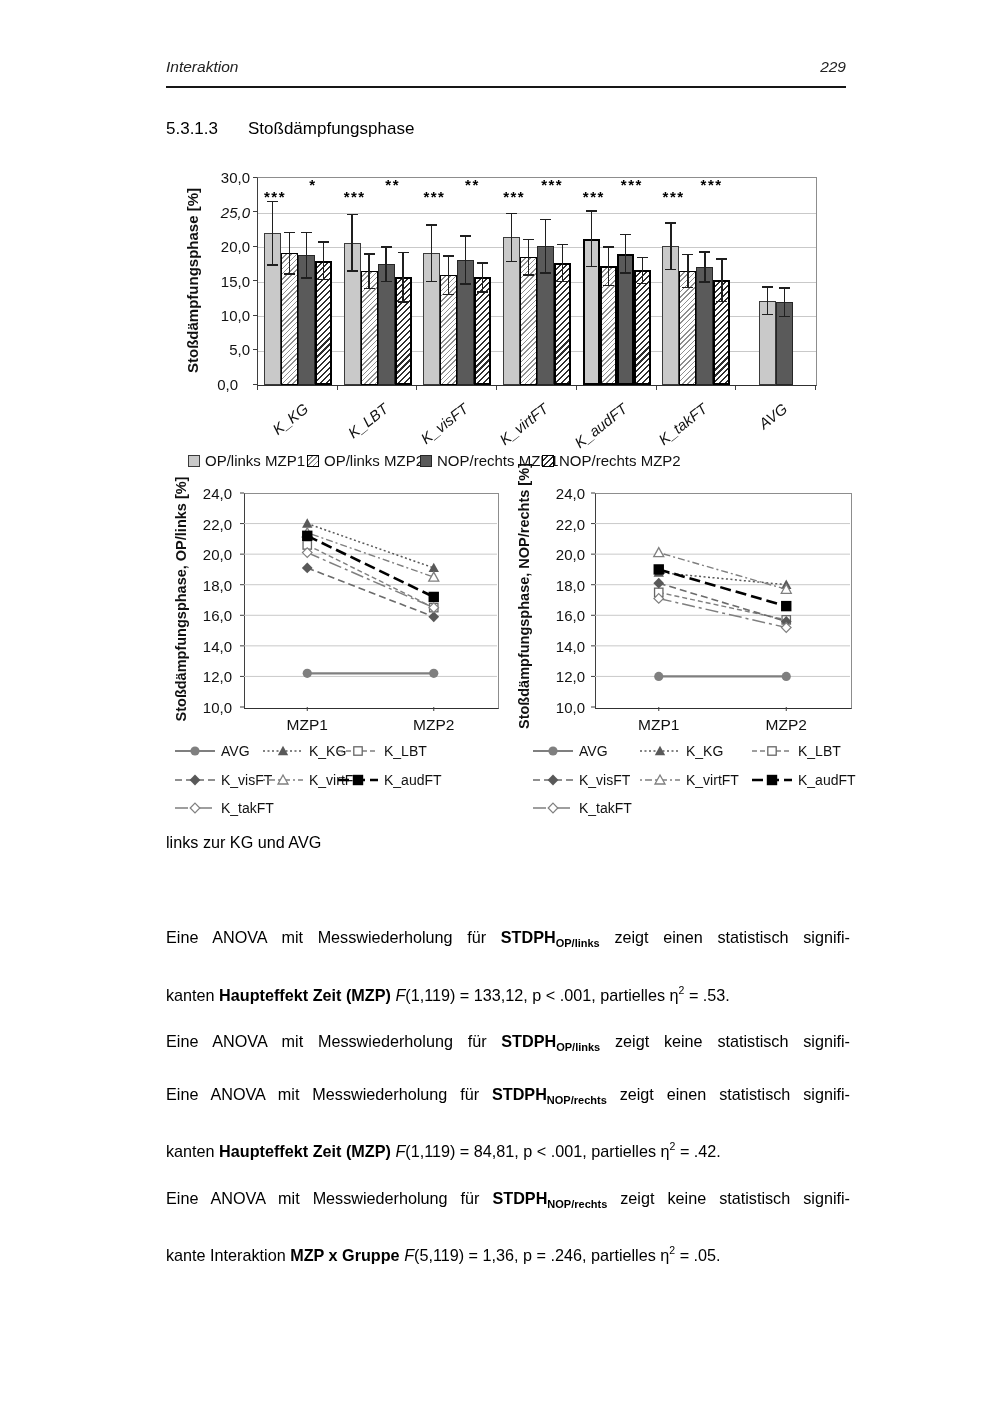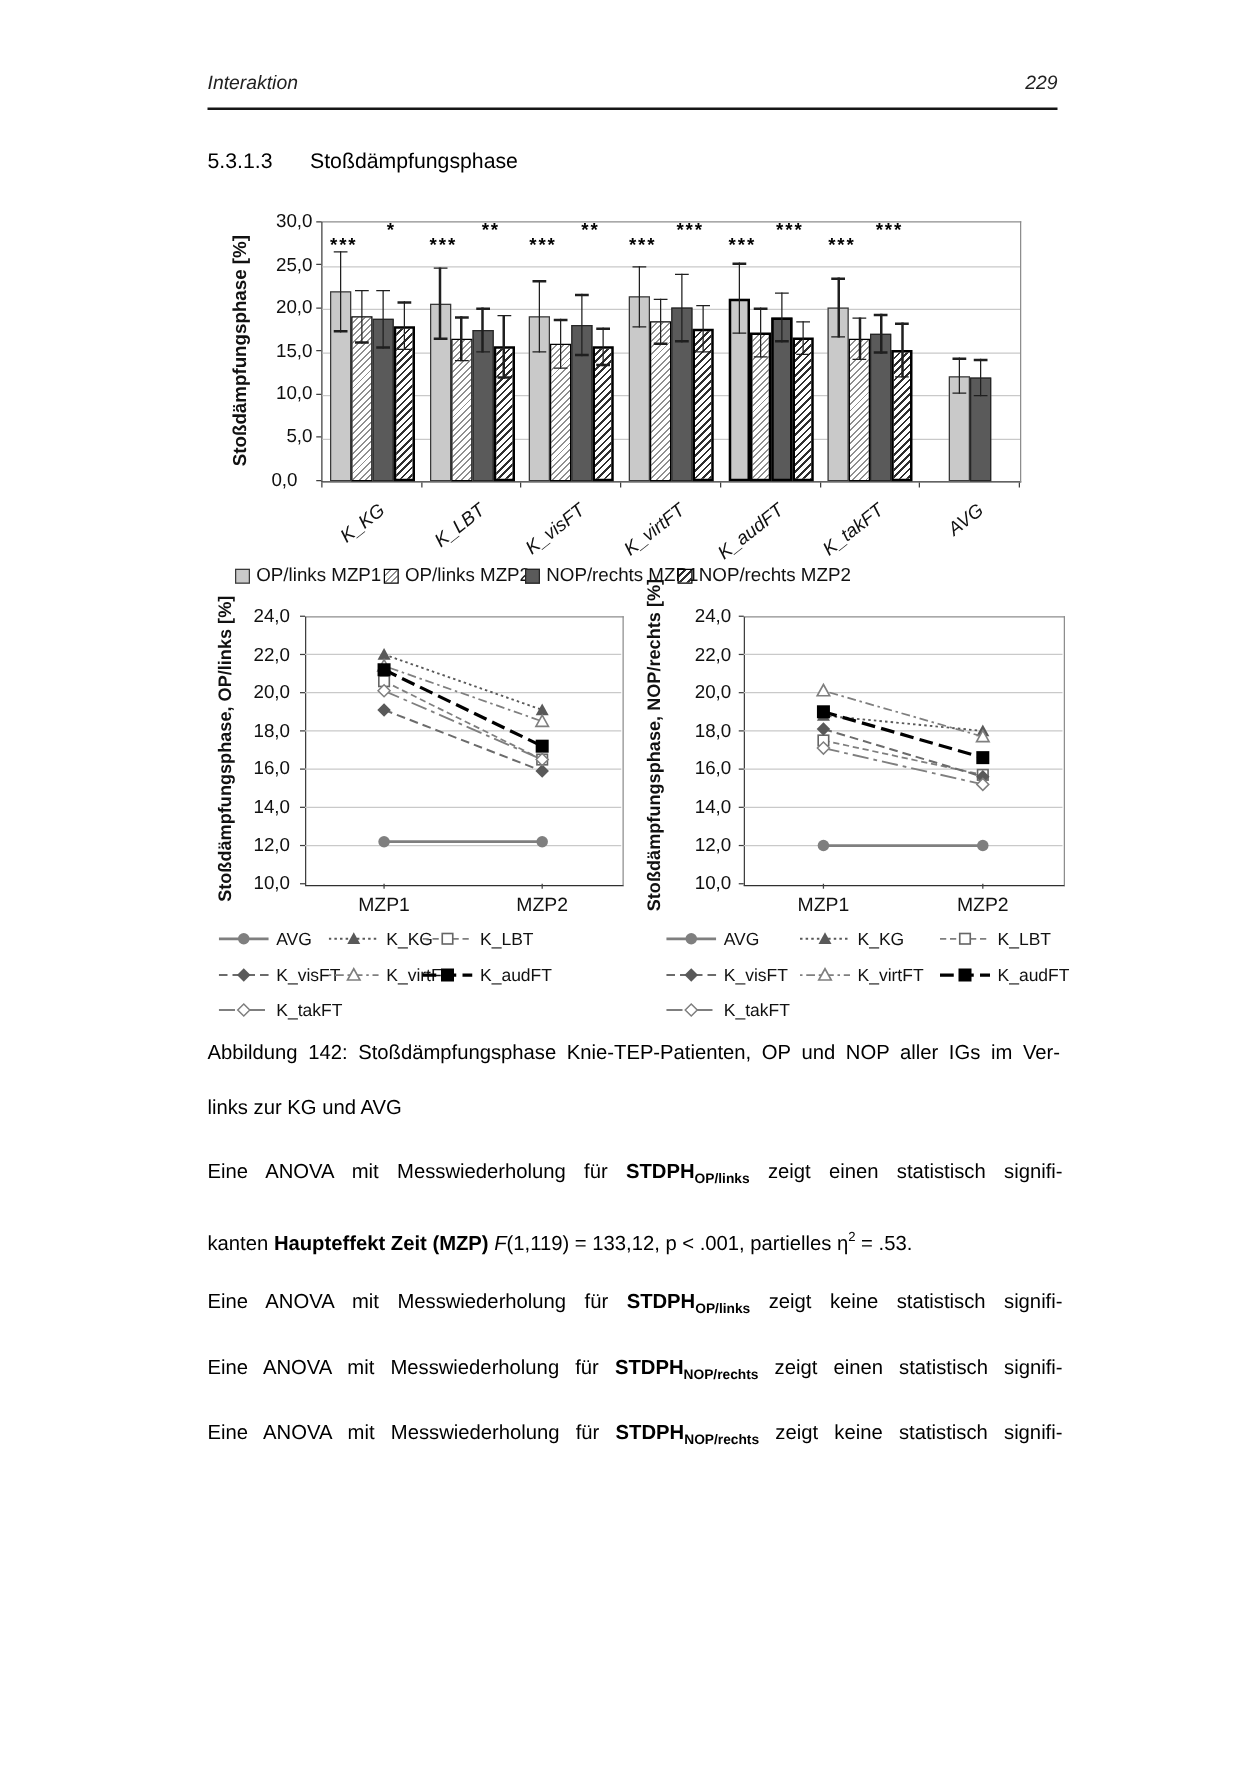--- a/index.html
+++ b/index.html
@@ -174,21 +174,21 @@
   <div class="ytick" style="left: 26px; top: 221px;">0,0</div>
       <div class="tick" style="left: 87px; top: 220.5px; width: 4px; height: 1px;"></div>
       <div class="ytick" style="left: 38px; top: 186px;">5,0</div>
       <div class="tick" style="left: 87px; top: 186px; width: 4px; height: 1px;"></div>
       <div class="ytick" style="left: 38px; top: 152px;">10,0</div>
       <div class="tick" style="left: 87px; top: 151.5px; width: 4px; height: 1px;"></div>
       <div class="ytick" style="left: 38px; top: 117.5px;">15,0</div>
       <div class="tick" style="left: 87px; top: 117px; width: 4px; height: 1px;"></div>
       <div class="ytick" style="left: 38px; top: 83px;">20,0</div>
       <div class="tick" style="left: 87px; top: 82.5px; width: 4px; height: 1px;"></div>
-      <div class="ytick" style="left: 38px; top: 48.5px;">25,0</div>
+      <div class="ytick" style="left: 38px; top: 48.5px; font-style: italic;">25,0</div>
       <div class="tick" style="left: 87px; top: 48px; width: 4px; height: 1px;"></div>
       <div class="ytick" style="left: 38px; top: 14px;">30,0</div>
       <div class="tick" style="left: 87px; top: 13.5px; width: 4px; height: 1px;"></div>
       <div class="tick" style="left: 91px; top: 223px; width: 1px; height: 4px;"></div>
       <div class="tick" style="left: 170.714px; top: 223px; width: 1px; height: 4px;"></div>
       <div class="tick" style="left: 250.429px; top: 223px; width: 1px; height: 4px;"></div>
       <div class="tick" style="left: 330.143px; top: 223px; width: 1px; height: 4px;"></div>
       <div class="tick" style="left: 409.857px; top: 223px; width: 1px; height: 4px;"></div>
       <div class="tick" style="left: 489.571px; top: 223px; width: 1px; height: 4px;"></div>
       <div class="tick" style="left: 569.286px; top: 223px; width: 1px; height: 4px;"></div>
@@ -511,24 +511,25 @@
           <line x1="0" y1="7" x2="40" y2="7" stroke="#7f7f7f" stroke-width="1.5" stroke-dasharray="13 4 3 4"></line>
           <g>
             <path d="M 20 2.2 L 24.8 7 L 20 11.8 L 15.2 7 Z" fill="#ffffff" stroke="#7f7f7f" stroke-width="1.2"></path>
           </g>
         </svg>
         <div>K_takFT</div>
       </div>
     </div>
 
   <div class="cap">
-    <div class="jl">Abbildung 142: Stoßdämpfungsphase Knie-TEP-Patienten, OP und NOP aller IGs im Ver-</div>
     <div>links zur KG und AVG</div>
   </div>
 
   <div class="bodytext" id="bodytext">
       <div class="jl"><span>Eine ANOVA mit Messwiederholung für </span><span class="sg-b">STDPH</span><span class="sg-bs">OP/links</span><span> zeigt einen statistisch signifi-</span></div>
       <div><span>kanten </span><span class="sg-b">Haupteffekt Zeit (MZP) </span><span class="sg-i">F</span><span>(1,119) = 133,12, p &lt; .001, partielles η</span><span class="sg-sp">2</span><span> = .53.</span></div>
       <div class="jl"><span>Eine ANOVA mit Messwiederholung für </span><span class="sg-b">STDPH</span><span class="sg-bs">OP/links</span><span> zeigt keine statistisch signifi-</span></div>
       <div class="jl"><span>Eine ANOVA mit Messwiederholung für </span><span class="sg-b">STDPH</span><span class="sg-bs">NOP/rechts</span><span> zeigt einen statistisch signifi-</span></div>
+      <div><span>kanten </span><span class="sg-b">Haupteffekt Zeit (MZP) </span><span class="sg-i">F</span><span>(1,119) = 84,81, p &lt; .001, partielles η</span><span class="sg-sp">2</span><span> = .42.</span></div>
       <div class="jl"><span>Eine ANOVA mit Messwiederholung für </span><span class="sg-b">STDPH</span><span class="sg-bs">NOP/rechts</span><span> zeigt keine statistisch signifi-</span></div>
+      <div><span>kante Interaktion </span><span class="sg-b">MZP x Gruppe </span><span class="sg-i">F</span><span>(5,119) = 1,36, p = .246, partielles η</span><span class="sg-sp">2</span><span> = .05.</span></div>
     </div>
 </div>
 
 </body></html>

